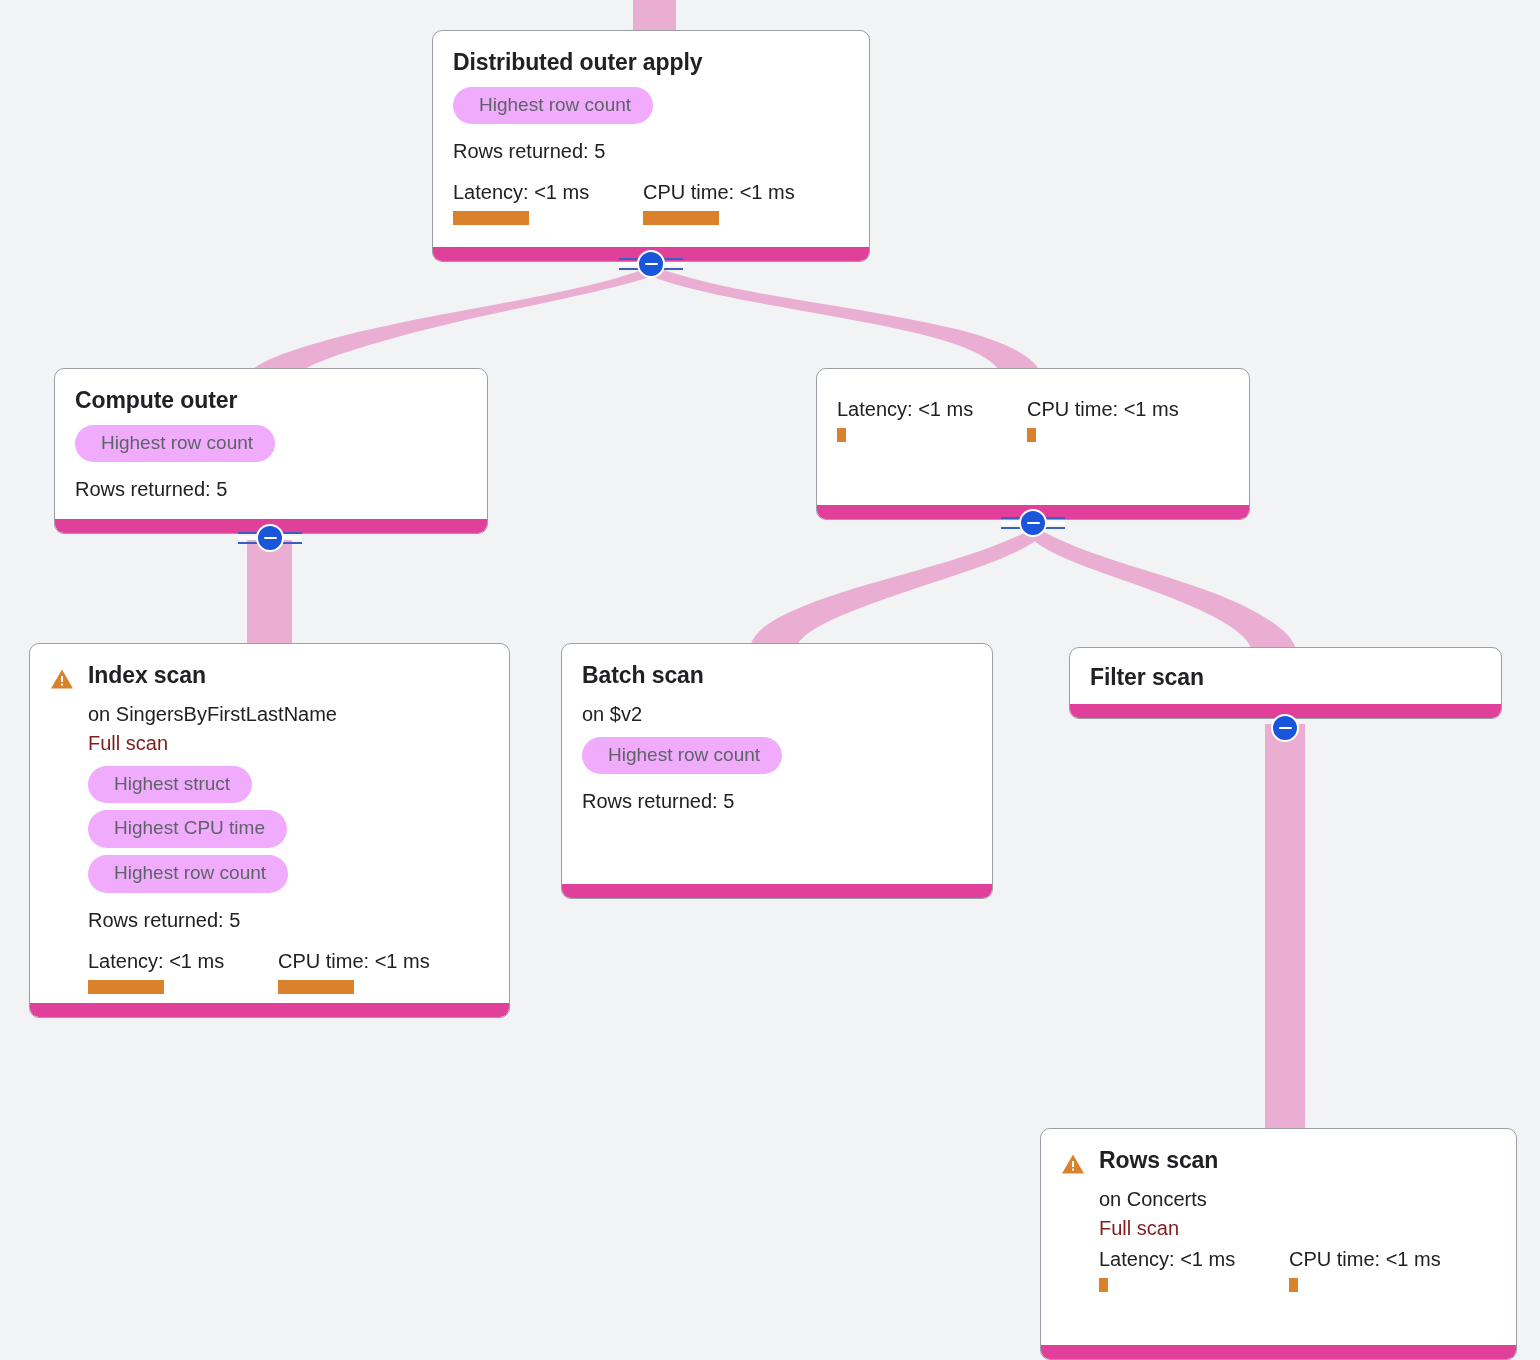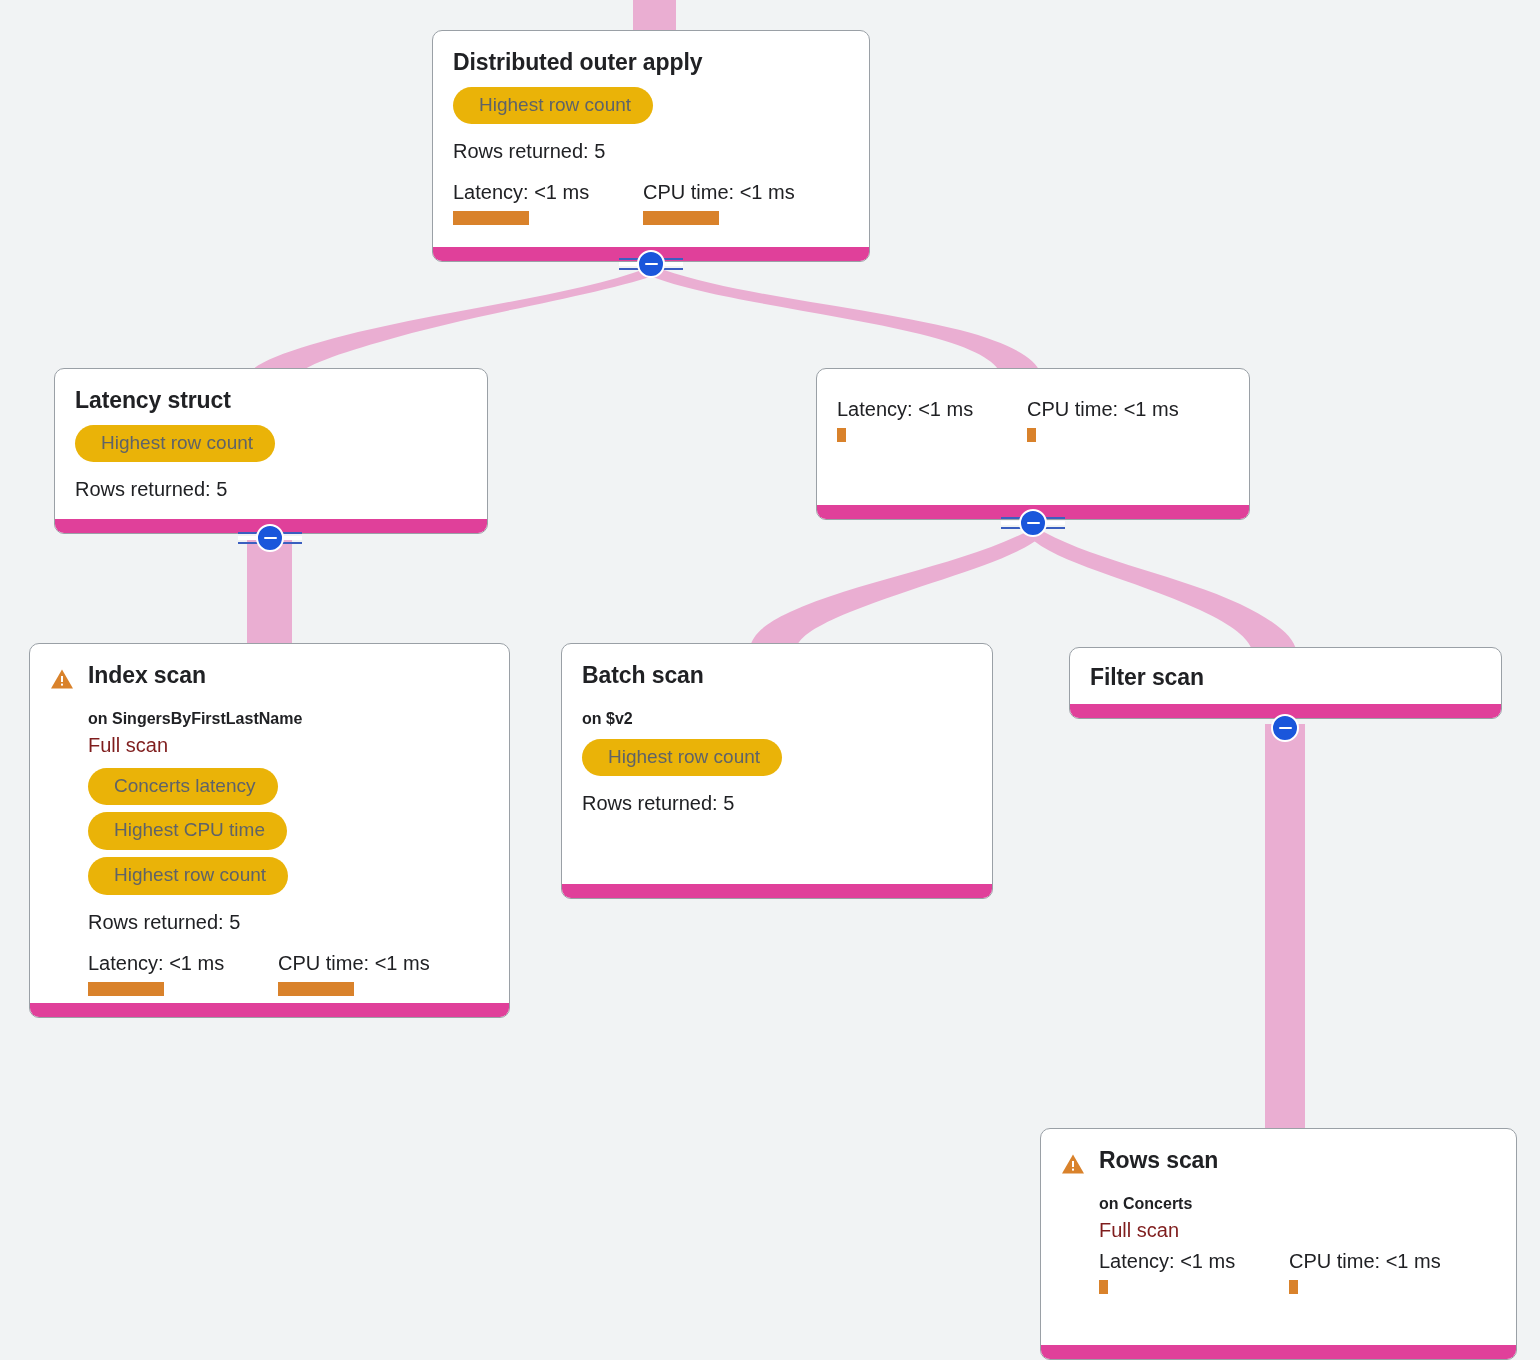--- a/index.html
+++ b/index.html
@@ -70,39 +70,38 @@
     min-width: 0;
   }
   .node-title {
     font-size: 23px;
     font-weight: 700;
     color: #202124;
     letter-spacing: -0.1px;
     line-height: 1.2;
   }
   .node-sub {
-    font-size: 16px;
+    font-size: 20px;
     color: #202124;
-    margin-top: 19px;
+    margin-top: 12px;
     line-height: 1.25;
-    font-weight: bold;
   }
   .node-sub-muted {
     font-size: 20px;
     color: #7f1d1d;
     margin-top: 4px;
     line-height: 1.25;
   }
 
   .badges {
     margin-top: 10px;
   }
   .badge {
     display: inline-block;
-    background: #eab308;
+    background: #f0abfc;
     color: #5f6368;
     font-size: 19px;
     border-radius: 999px;
     padding: 7px 22px 8px 26px;
     margin-bottom: 7px;
     line-height: 1.2;
   }
   .rows {
     font-size: 20px;
     color: #202124;
@@ -259,21 +258,21 @@
   <div class="toggle" style="left:619px; top:249px;">
     <span class="rails">
         <i></i>
       </span>
     <span class="knob"></span>
   </div>
 
   <div class="node" style="left:54px; top:368px; width:434px; height:166px;">
     <div class="node-body">
       <div class="title-col">
-        <div class="node-title">Latency struct</div>
+        <div class="node-title">Compute outer</div>
         <div class="badges">
           <span class="badge">Highest row count</span>
         </div>
         <div class="rows">Rows returned: 5</div>
       </div>
     </div>
     <div class="node-accent"></div>
   </div>
   <div class="toggle" style="left:238px; top:523px;">
     <span class="rails">
@@ -312,21 +311,21 @@
         <svg class="warn-icon" viewBox="0 0 24 24">
           <path d="M12 2.6 L23 21.4 L1 21.4 Z" fill="#d9822b"></path>
           <rect x="11" y="9" width="2" height="6" fill="#ffffff"></rect>
           <rect x="11" y="16.6" width="2" height="2" fill="#ffffff"></rect>
         </svg>
         <div class="title-col">
           <div class="node-title">Index scan</div>
           <div class="node-sub">on SingersByFirstLastName</div>
           <div class="node-sub-muted">Full scan</div>
           <div class="badges">
-            <span class="badge">Concerts latency</span><br>
+            <span class="badge">Highest struct</span><br>
             <span class="badge">Highest CPU time</span><br>
             <span class="badge">Highest row count</span>
           </div>
           <div class="rows">Rows returned: 5</div>
           <div class="metrics">
             <div class="metric">
               <div class="metric-label">Latency: &lt;1 ms</div>
               <div class="metric-bar wide"></div>
             </div>
             <div class="metric">

